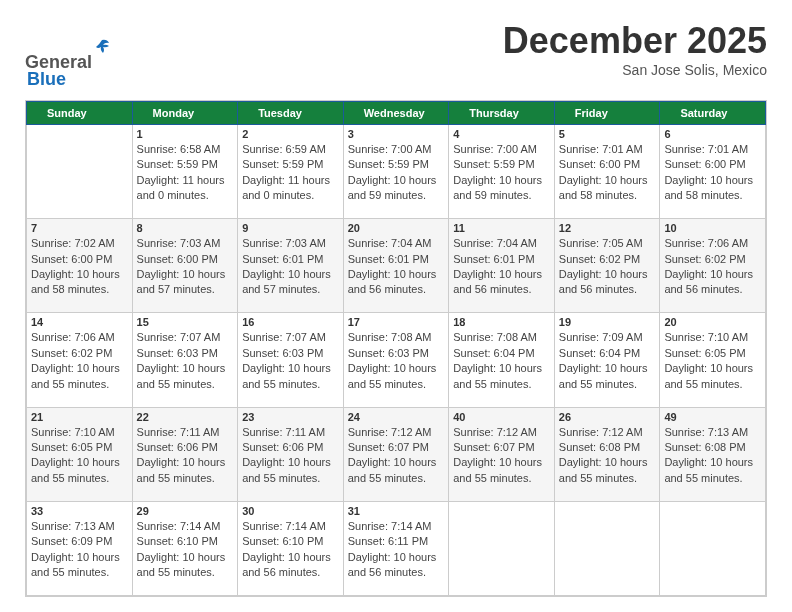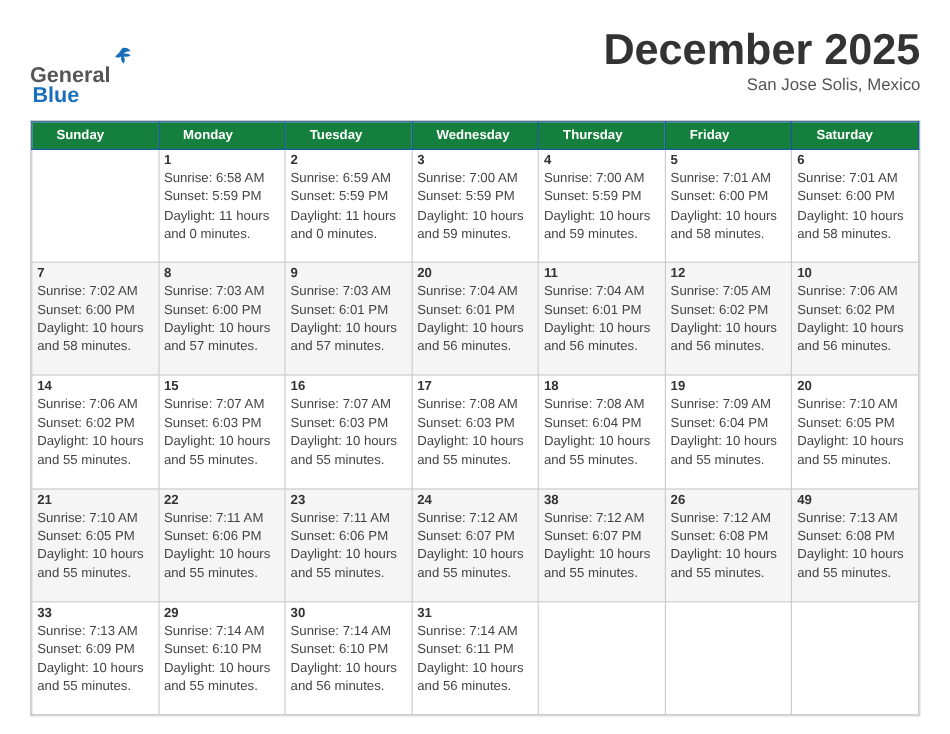--- a/index.html
+++ b/index.html
@@ -292,21 +292,21 @@
 and 55 minutes.</div>
             </td>
             <td>
               <div class="day-number">24</div>
               <div class="day-info" style="white-space: pre-line;">Sunrise: 7:12 AM
 Sunset: 6:07 PM
 Daylight: 10 hours
 and 55 minutes.</div>
             </td>
             <td>
-              <div class="day-number">38</div>
+              <div class="day-number">40</div>
               <div class="day-info" style="white-space: pre-line;">Sunrise: 7:12 AM
 Sunset: 6:07 PM
 Daylight: 10 hours
 and 55 minutes.</div>
             </td>
             <td>
               <div class="day-number">26</div>
               <div class="day-info" style="white-space: pre-line;">Sunrise: 7:12 AM
 Sunset: 6:08 PM
 Daylight: 10 hours

